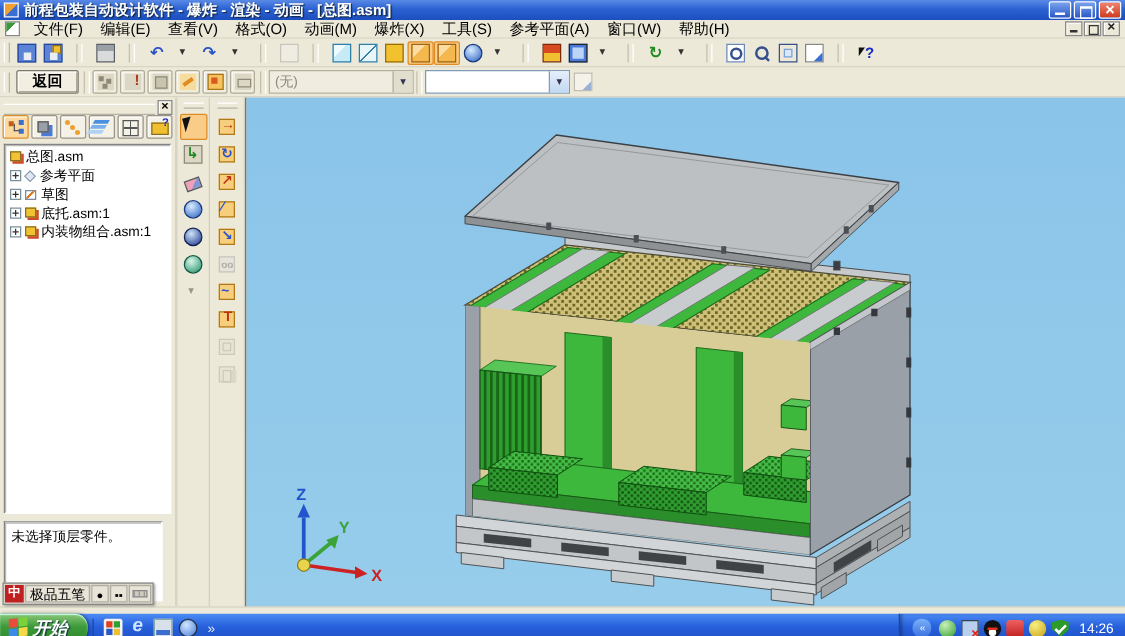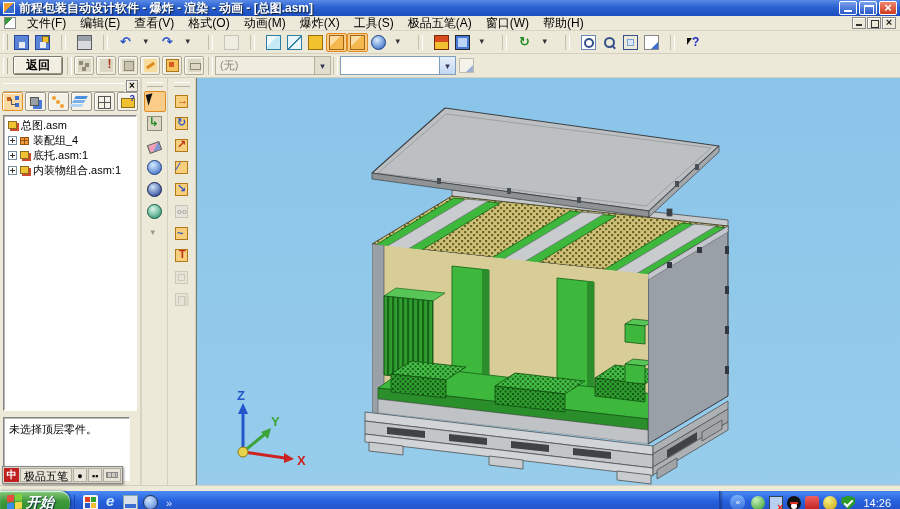--- a/index.html
+++ b/index.html
@@ -216,21 +216,21 @@
     <span class="child-icon"></span>
     <span style="display:flex">
 
     <span class="menu-item">文件(F)</span>
         <span class="menu-item">编辑(E)</span>
         <span class="menu-item">查看(V)</span>
         <span class="menu-item">格式(O)</span>
         <span class="menu-item">动画(M)</span>
         <span class="menu-item">爆炸(X)</span>
         <span class="menu-item">工具(S)</span>
-        <span class="menu-item">极品五笔(A)</span>
+        <span class="menu-item">参考平面(A)</span>
         <span class="menu-item">窗口(W)</span>
         <span class="menu-item">帮助(H)</span>
       </span>
     <span class="mdi-btns">
       <span class="mbtn min"></span>
       <span class="mbtn restore"></span>
       <span class="mbtn close"></span>
     </span>
   </div>
 
@@ -396,22 +396,27 @@
         </div>
       <div class="tree-box">
 
       <div class="trow">
 
             <span class="tico ti-asm"></span>
             <span class="tlabel">总图.asm</span>
           </div>
           <div class="trow">
             <span class="exp exp-plus"></span>
-            <span class="tico ti-group"></span>
-            <span class="tlabel">装配组_4</span>
+            <span class="tico ti-plane"></span>
+            <span class="tlabel">参考平面</span>
+          </div>
+          <div class="trow">
+            <span class="exp exp-plus"></span>
+            <span class="tico ti-sketch"></span>
+            <span class="tlabel">草图</span>
           </div>
           <div class="trow">
             <span class="exp exp-plus"></span>
             <span class="tico ti-asm"></span>
             <span class="tlabel">底托.asm:1</span>
           </div>
           <div class="trow">
             <span class="exp exp-plus"></span>
             <span class="tico ti-asm"></span>
             <span class="tlabel">内装物组合.asm:1</span>

